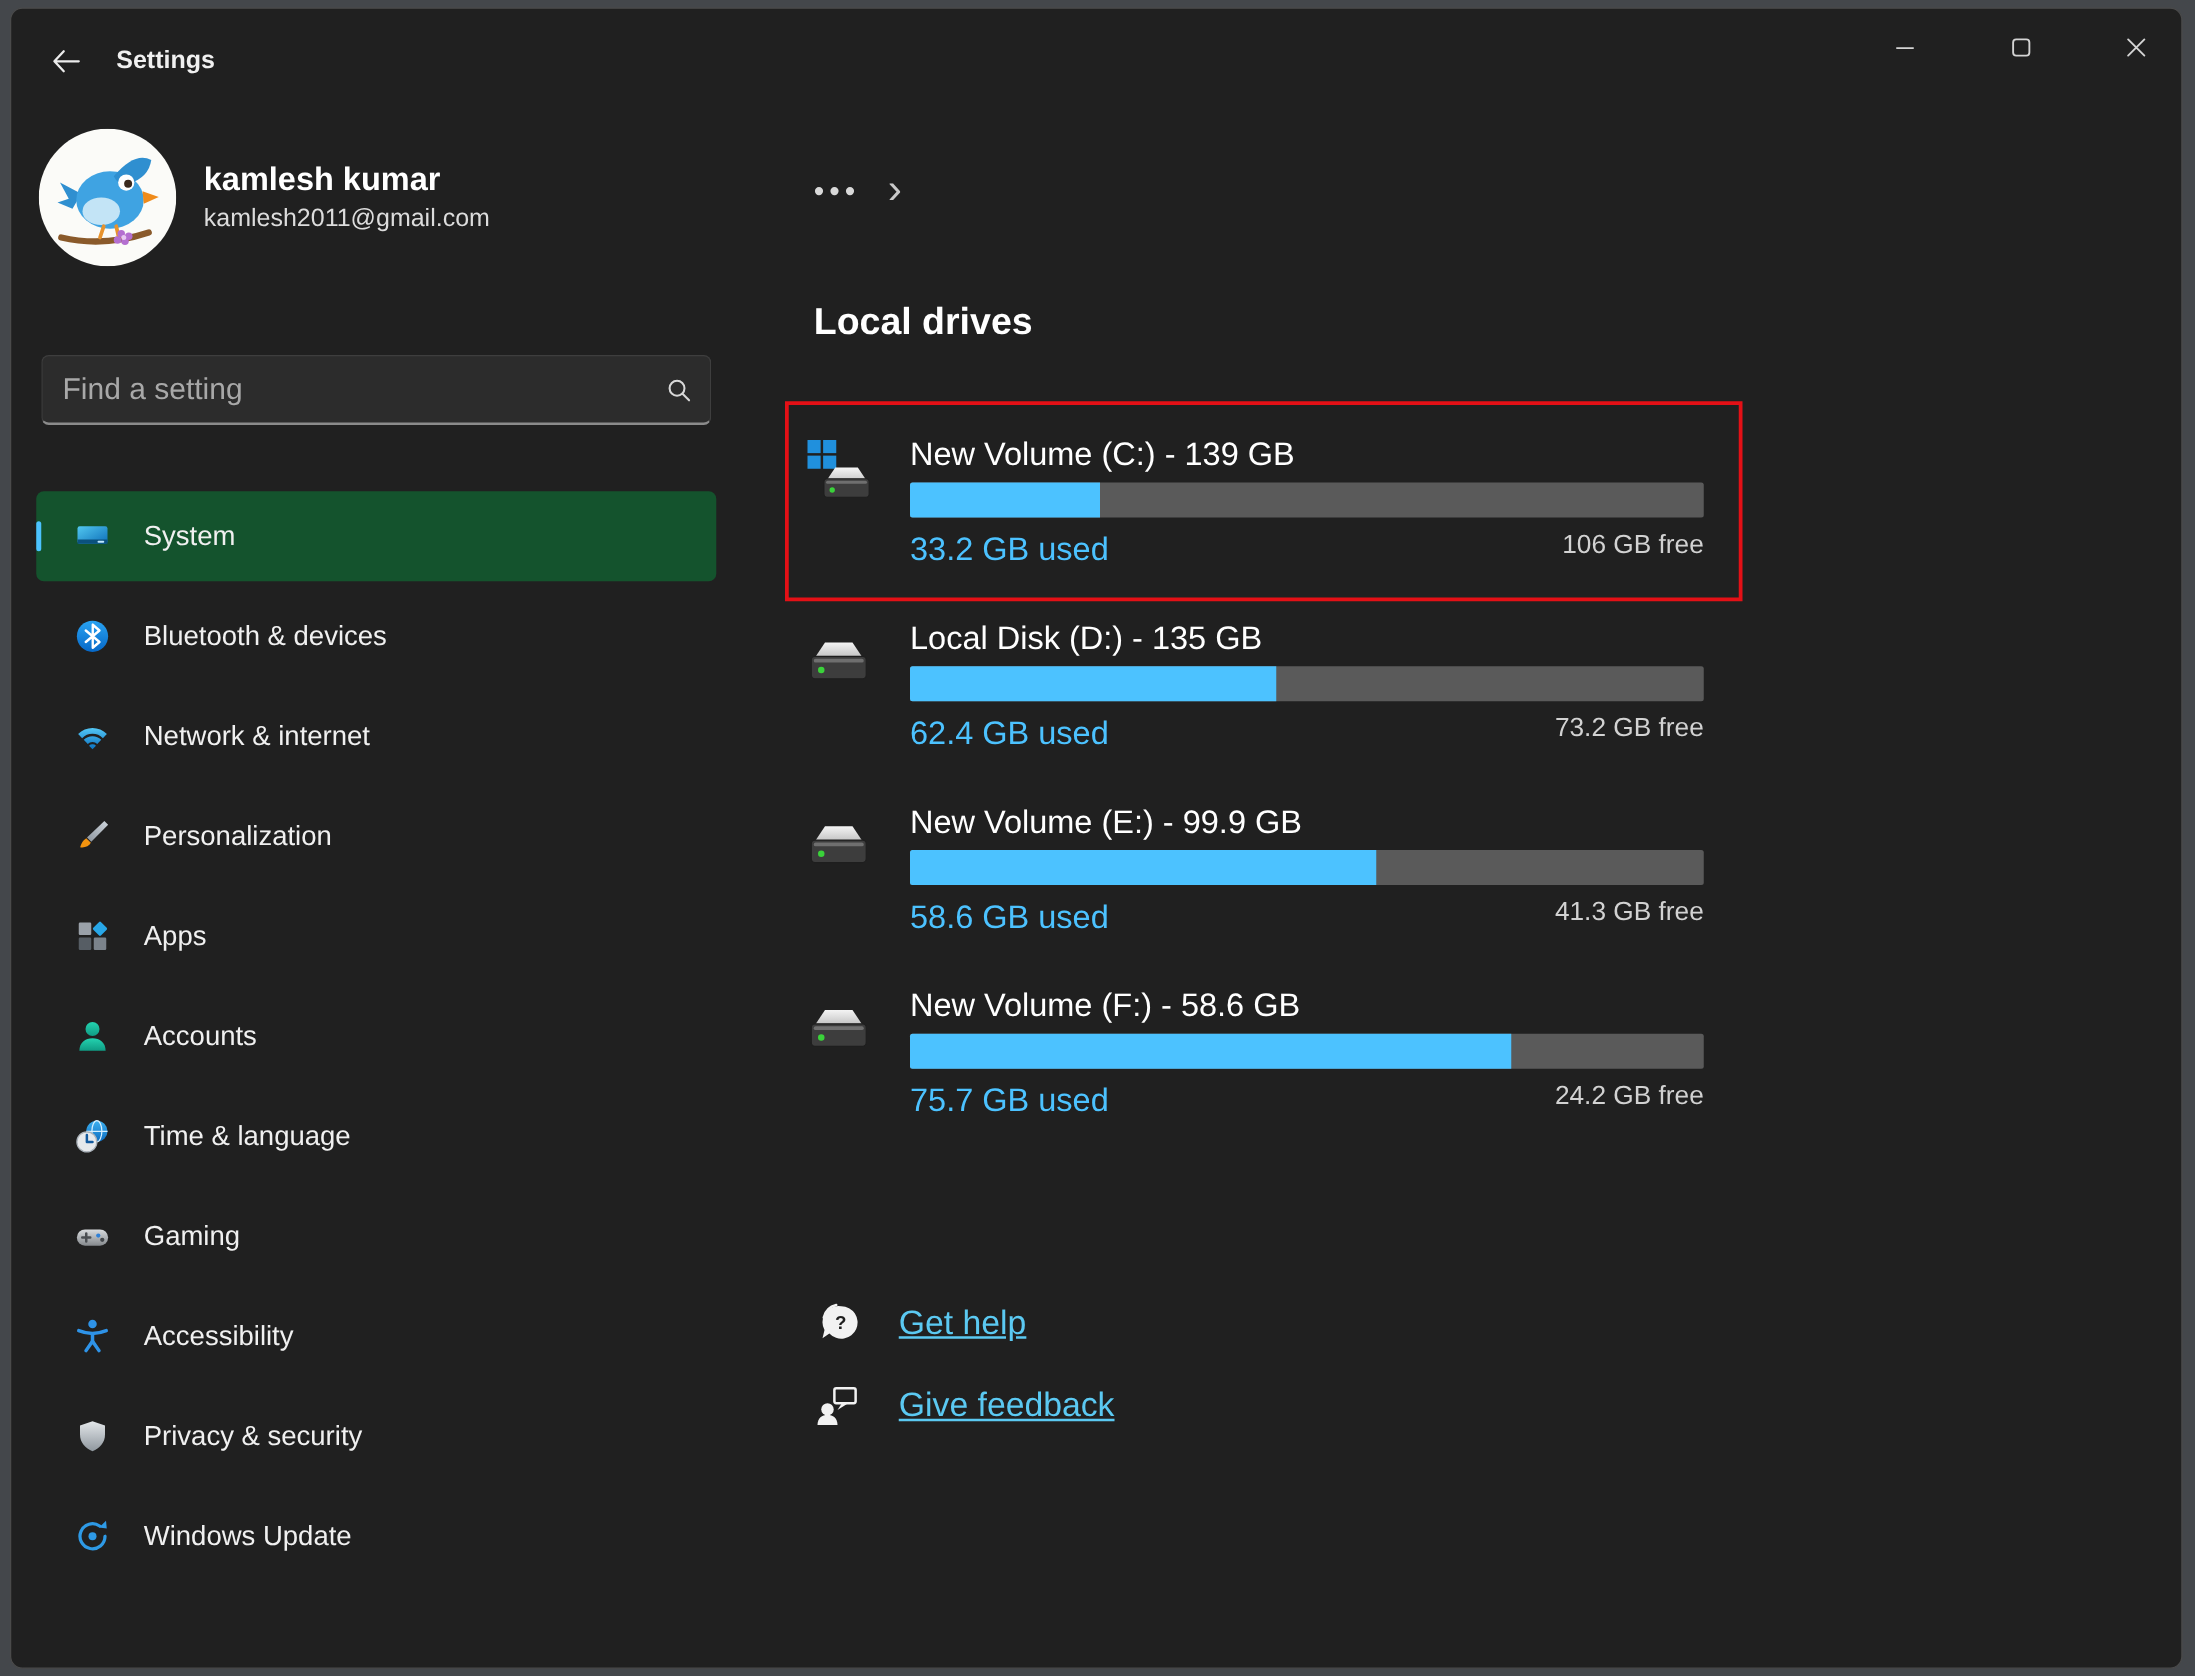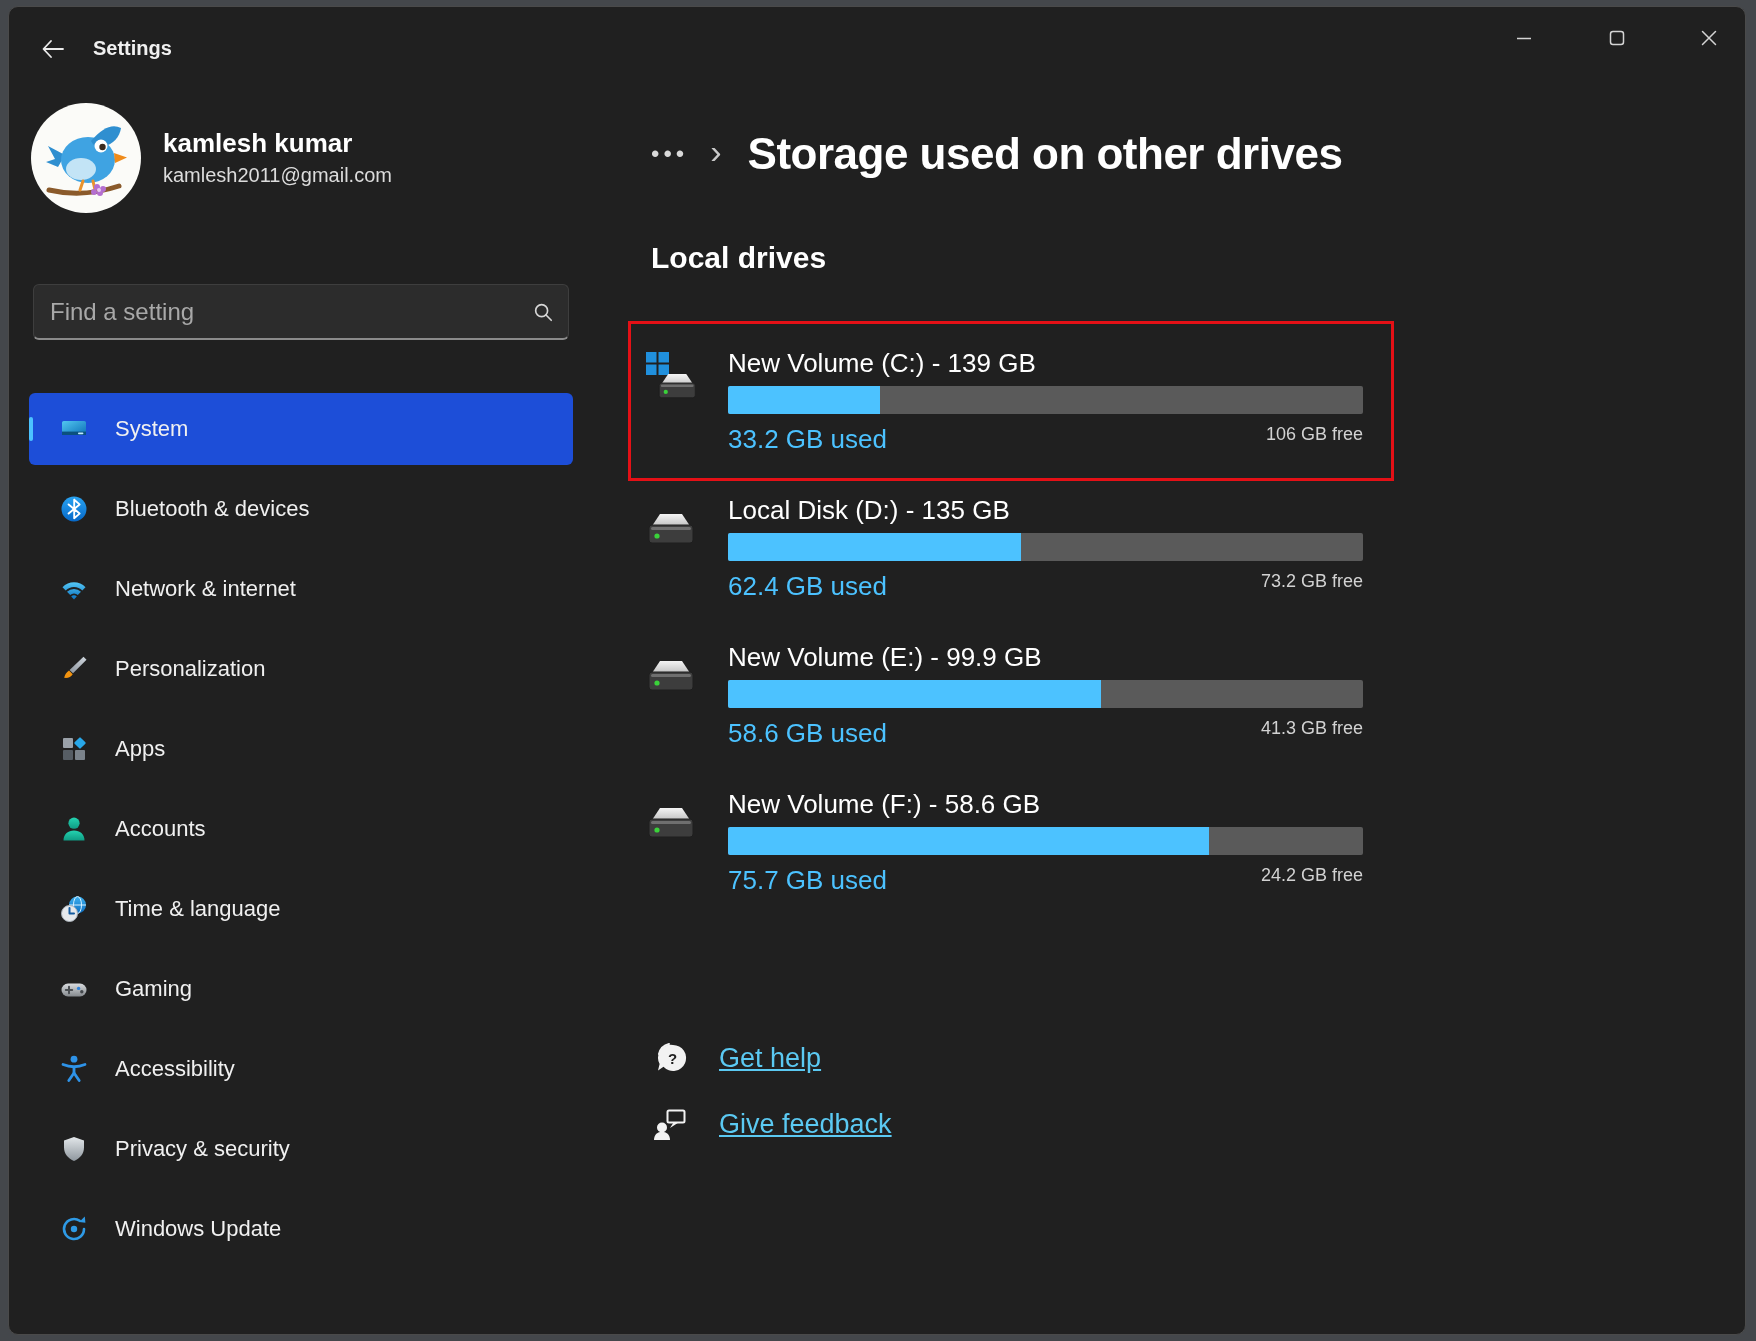--- a/index.html
+++ b/index.html
@@ -47,21 +47,21 @@
   }
   .searchbox input::placeholder{color:#a8a8a8;opacity:1;}
   .sicon{position:absolute;right:14px;top:16px;width:22px;height:22px;}
   .sicon svg{width:22px;height:22px;}
   
   .nav{position:absolute;left:20px;top:386px;width:544px;}
   .nav-item{
     position:relative;height:72px;margin-bottom:8px;border-radius:6px;
     display:flex;align-items:center;padding-left:30px;box-sizing:border-box;cursor:pointer;
   }
-  .nav-item.selected{background:#1d4ed8;}
+  .nav-item.selected{background:#14532d;}
   .nav-item .pill{display:none;}
   .nav-item.selected .pill{
     display:block;position:absolute;left:0;top:24px;width:4px;height:24px;border-radius:3px;
     background:var(--accent,#4cc2ff);
   }
   .nicon{width:30px;height:30px;flex:0 0 30px;}
   .nicon svg{width:30px;height:30px;}
   .nlabel{margin-left:26px;font-size:22px;color:#f0f0f0;white-space:nowrap;}
   
   .breadcrumb{position:absolute;left:642px;top:112px;display:flex;align-items:center;}
@@ -78,21 +78,21 @@
   .drive-row.highlighted::before{
     content:"";position:absolute;left:-11px;right:-31px;top:-27px;bottom:-21px;
     border:3px solid var(--highlight,#e41016);pointer-events:none;
   }
   .dicon{position:absolute;left:0;top:2px;width:64px;height:58px;}
   .dicon svg{width:64px;height:58px;}
   .dtitle{position:absolute;left:89px;top:0;font-size:26px;color:#ffffff;white-space:nowrap;}
   .dbar{position:absolute;left:89px;right:0;top:38px;height:28px;background:var(--track,#5a5a5a);border-radius:2px;}
   .dfill{height:100%;background:var(--accent,#4cc2ff);border-radius:2px 0 0 2px;}
   .dused{position:absolute;left:89px;top:76px;font-size:26px;color:var(--accent,#4cc2ff);}
-  .dfree{position:absolute;right:0;top:76px;font-size:18px;color:#d2d2d2;}
+  .dfree{position:absolute;right:0;top:76px;font-size:21px;color:#d2d2d2;}
   
   .links{position:absolute;left:642px;top:1020px;width:500px;height:140px;}
   .hlink{position:absolute;left:0;display:flex;align-items:center;height:40px;cursor:pointer;}
   .licon{width:40px;height:40px;margin-right:28px;}
   .licon svg{width:40px;height:40px;}
   .llabel{font-size:27px;color:var(--link,#5bc9f2);text-decoration:underline;}
 </style>
 </head>
 <body>
 
@@ -291,21 +291,20 @@
             <path d="M25.8 2.5 l0.6 6.2 -6.2 -0.6 z" fill="#2e9ae6"></path>
             <circle cx="15" cy="15" r="3.2" fill="#2e9ae6"></circle>
           </svg></span>
         <span class="nlabel">Windows Update</span>
       </div>
     </nav>
 
   <div class="breadcrumb">
     <button class="crumb-ellipsis">•••</button>
     <span class="crumb-chevron">›</span>
-    <h1 class="page-title">Storage used on other drives</h1>
   </div>
 
   <h2 class="section-title">Local drives</h2>
 
   <div class="drives" id="drives">
       <div class="drive-row highlighted" style="top: 0px;">
         <span class="dicon"><svg viewBox="0 0 64 58">
             <defs>
               <linearGradient id="g-lid2" x1="0" y1="0" x2="0" y2="1">
                 <stop offset="0" stop-color="#f6f6f6"></stop>

